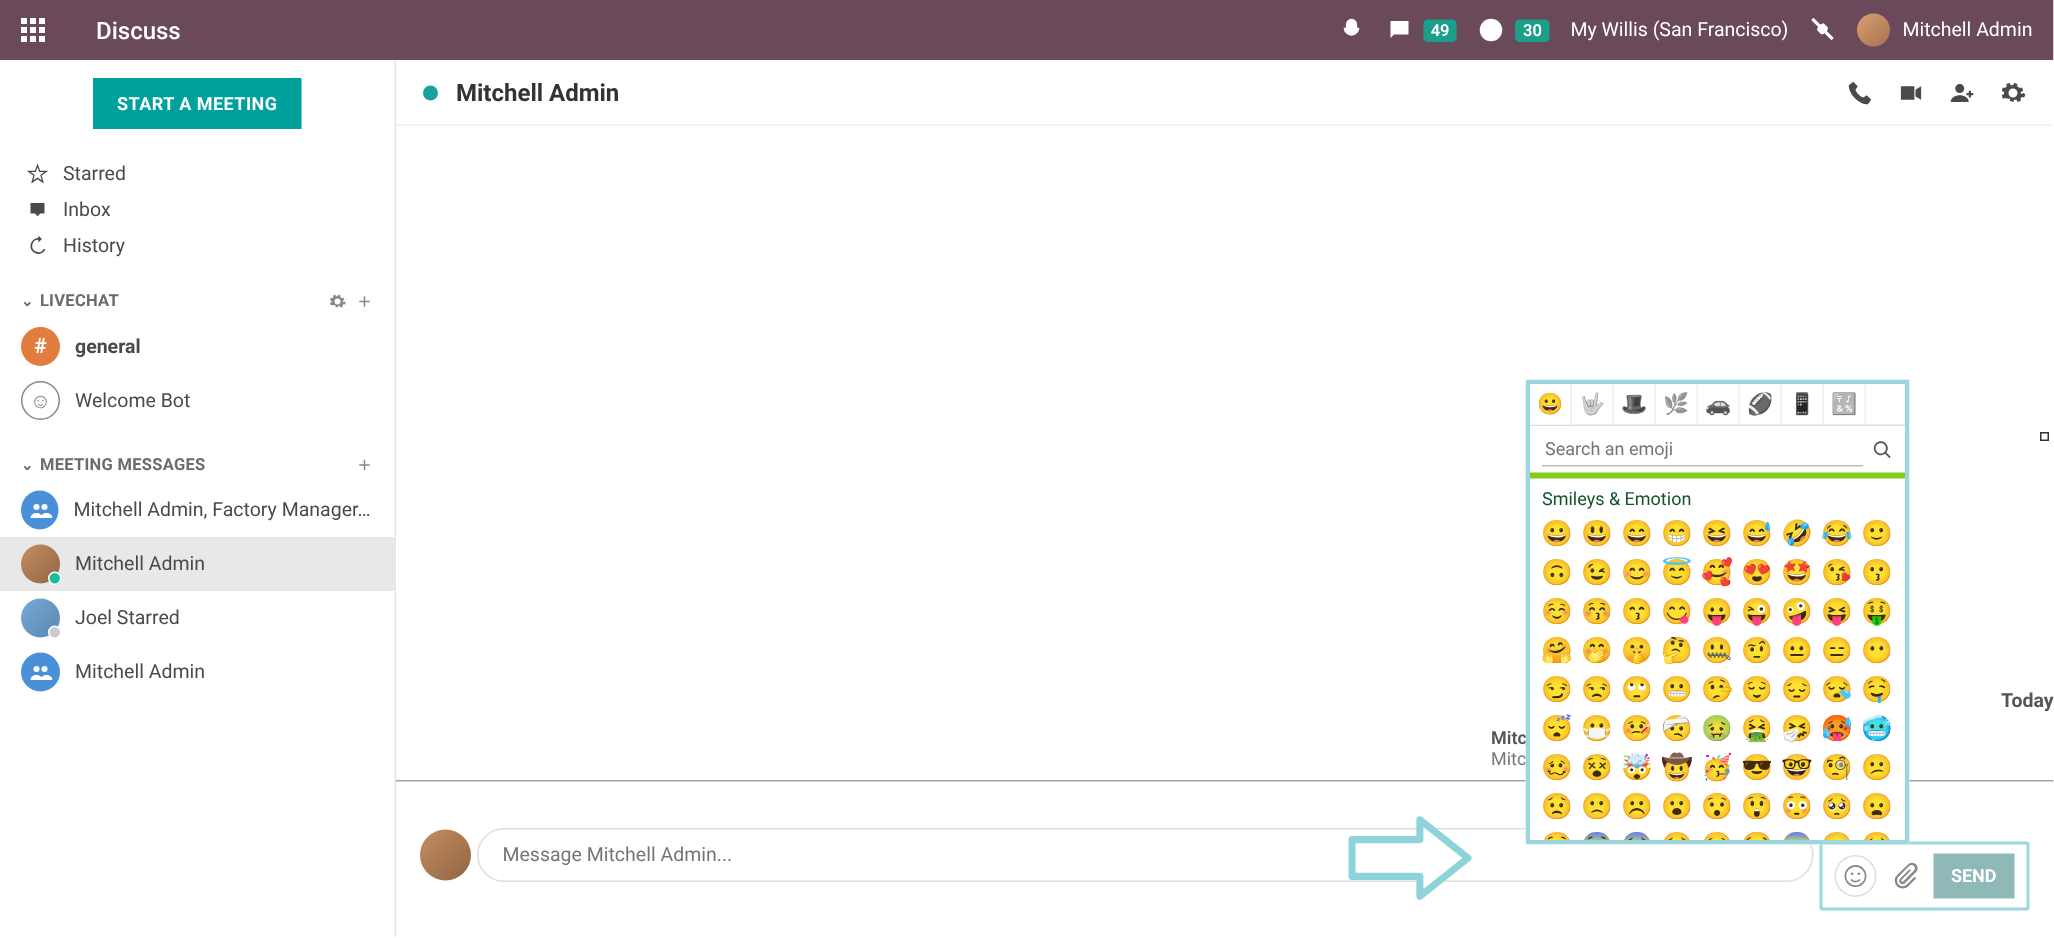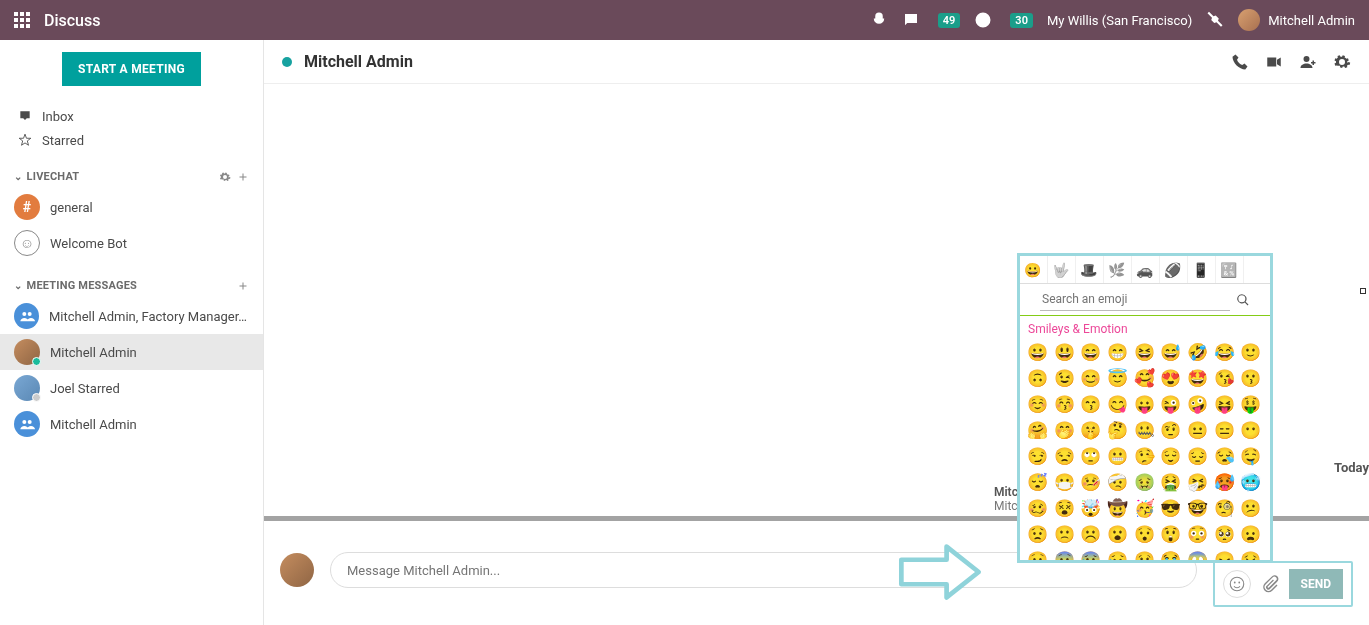--- a/index.html
+++ b/index.html
@@ -2,42 +2,42 @@
 <html><head>
 <meta charset="utf-8">
 <style>
 * { margin:0; padding:0; box-sizing:border-box; font-family:-apple-system,BlinkMacSystemFont,"Segoe UI",Roboto,sans-serif; }
 body { width:1369px; height:625px; overflow:hidden; background:#fff; position:relative; }
 
 
 .topbar { height:40px; background:#6a4a5a; display:flex; align-items:center; padding:0 14px; color:#fff; font-size:14px; }
 .apps-icon { width:16px; height:16px; display:grid; grid-template-columns:repeat(3,4px); grid-template-rows:repeat(3,4px); gap:2px; margin-right:14px; cursor:pointer; }
 .apps-icon span { background:#fff; }
-.app-title { font-weight:500; font-size:16px; }
+.app-title { font-weight:500; font-size:16px;margin-left:20px; }
 .top-spacer { flex:1; }
 .top-right { display:flex; align-items:center; gap:14px; font-size:13px; }
 .top-icon { width:18px; height:18px; display:flex; align-items:center; justify-content:center; cursor:pointer; fill:#fff; color:#fff; }
-.badge-combo { display:flex; align-items:center; gap:18px; cursor:pointer; }
+.badge-combo { display:flex; align-items:center; gap:7px; cursor:pointer; }
 .badge { background:#1b9e8a; color:#fff; font-size:11px; font-weight:600; padding:1px 5px; border-radius:3px; }
 .company { cursor:pointer; }
 .avatar-top { width:22px; height:22px; border-radius:50%; background:linear-gradient(135deg,#d8a070,#a87050); display:flex; align-items:center; justify-content:center; font-size:10px; color:#fff; }
 .user-block { display:flex; align-items:center; gap:8px; cursor:pointer; }
 
 
 .main { display:flex; height:calc(100% - 40px); }
 .sidebar { width:264px; background:#fff; border-right:1px solid #e5e5e5; display:flex; flex-direction:column; padding-top:12px; }
 .start-meeting-btn { align-self:center; background:#00a09d; color:#fff; border:none; font-size:12px; font-weight:700; padding:10px 16px; cursor:pointer; margin-bottom:18px; letter-spacing:0.3px; }
 .sb-item { display:flex; align-items:center; gap:10px; padding:4px 18px; font-size:13px; color:#4a4a4a; cursor:pointer; height:24px; }
 .sb-item svg { width:14px; height:14px; fill:#4a4a4a; }
 .sb-group-head { display:flex; align-items:center; justify-content:space-between; padding:6px 14px; font-size:11px; font-weight:700; color:#6b6b6b; margin-top:12px; cursor:pointer; letter-spacing:0.2px; }
 .sb-group-head .caret { font-size:10px; margin-right:4px; }
 .sb-group-head .actions { display:flex; gap:6px; color:#888; }
 .sb-group-head .actions svg { width:12px; height:12px; fill:#888; cursor:pointer; }
 .channel-item, .dm-item { display:flex; align-items:center; gap:10px; padding:6px 14px; font-size:13px; color:#4a4a4a; cursor:pointer; height:36px; }
-.channel-item.bold .lbl, .dm-item.bold .lbl { font-weight:400; }
+.channel-item.bold .lbl, .dm-item.bold .lbl { font-weight:700; }
 .dm-item.active { background:#e8e8e8; }
 .ch-avatar { width:26px; height:26px; border-radius:50%; display:flex; align-items:center; justify-content:center; font-size:14px; font-weight:700; color:#fff; }
 .ch-hash { background:#e27c3f; }
 .ch-bot { background:#fff; border:1.5px solid #888; color:#888; }
 .ch-group { background:#4a90d9; font-size:11px; }
 .ch-photo { background:linear-gradient(135deg,#c58d5f,#8f6544); position:relative; }
 .ch-photo2 { background:linear-gradient(135deg,#7aa8d4,#5a88b4); position:relative; }
 .presence-dot { position:absolute; bottom:-1px; right:-1px; width:9px; height:9px; border-radius:50%; border:1.5px solid #fff; }
 .presence-online { background:#1abc9c; }
 .presence-offline { background:#ccc; }
@@ -51,38 +51,38 @@
 .chat-header-actions { margin-left:auto; display:flex; gap:16px; }
 .chat-header-actions svg { width:18px; height:18px; fill:#4a4a4a; cursor:pointer; }
 .chat-body { flex:1; overflow:auto; position:relative; }
 .today-sep { text-align:right; font-size:13px; font-weight:700; color:#555; padding:6px 0; }
 .msg { display:flex; flex-direction:column; align-items:flex-start; padding:4px 0; margin-left:730px; width:400px; }
 .msg-author { font-size:12px; color:#555; font-weight:600; }
 .msg-text { font-size:12px; color:#777; }
 .chat-body-inner { padding-top:370px; }
 
 
-.composer { display:flex; align-items:center; gap:16px; padding:12px 16px 18px 16px; border-top:5px solid #a3a3a3; position:relative; }
+.composer { display:flex; align-items:center; gap:4px; padding:12px 16px 18px 16px; border-top:1px solid #a3a3a3; position:relative; }
 .composer-avatar { width:34px; height:34px; border-radius:50%; background:linear-gradient(135deg,#c58d5f,#8f6544); flex-shrink:0; }
 .composer-input { flex:1; height:36px; border:1px solid #ddd; border-radius:18px; padding:0 16px; font-size:13px; color:#666; outline:none; }
 .composer-actions { display:flex; align-items:center; gap:10px; padding:6px 8px; border:2px solid #9ad8de; border-radius:2px;margin-top:28px; }
 .composer-actions svg { width:18px; height:18px; fill:#888; cursor:pointer; }
 .emoji-btn-wrap { width:28px; height:28px; border:1px solid #ddd; border-radius:50%; display:flex; align-items:center; justify-content:center; }
 .send-btn { background:#8fb9b7; color:#fff; border:none; font-size:12px; font-weight:700; padding:8px 12px; cursor:pointer; }
 
 
 .emoji-picker { position:absolute; right:96px; bottom:62px; width:256px; height:310px; background:#fff; border:3px solid #9ad8de; display:flex; flex-direction:column; z-index:50; }
 .emoji-tabs { display:flex; border-bottom:1px solid #ddd; height:28px; }
 .emoji-tab { width:28px; display:flex; align-items:center; justify-content:center; cursor:pointer; font-size:14px; color:#777; border-right:1px solid #eee; }
 .emoji-tab.active { background:#fff; }
 .emoji-tab:not(.active){ filter:grayscale(1); opacity:.85; }
-.emoji-search-row { display:flex; align-items:center; padding:4px 20px; border-bottom:1px solid #84cc16; }
+.emoji-search-row { display:flex; align-items:center; padding:4px 8px; border-bottom:4px solid #84cc16; }
 .emoji-search { flex:1; border:none; border-bottom:1px solid #bbb; font-size:12px; padding:4px 2px; outline:none; background:transparent; }
 .emoji-search-row svg { width:14px; height:14px; fill:#555; margin-left:6px; cursor:pointer; }
-.emoji-cat-title { font-size:12px; color:#ec4899; padding:6px 8px 2px; }
+.emoji-cat-title { font-size:12px; color:#14532d; padding:6px 8px 2px; }
 .emoji-grid-wrap { flex:1; overflow-y:scroll; }
 .emoji-grid { display:grid; grid-template-columns:repeat(9,1fr); gap:2px; padding:2px 6px 6px; }
 .emoji-cell { width:24px; height:24px; font-size:17px; display:flex; align-items:center; justify-content:center; cursor:pointer; }
 .emoji-grid-wrap::-webkit-scrollbar { width:10px; }
 .emoji-grid-wrap::-webkit-scrollbar-thumb { background:#c9c9c9; border-radius:4px; }
 .emoji-grid-wrap::-webkit-scrollbar-track { background:#f0f0f0; }
 
 
 .arrow-overlay { position:absolute; right:386px; bottom:16px; pointer-events:none; z-index:60; }
 .arrow-overlay svg { width:86px; height:66px; }
@@ -138,29 +138,35 @@
   </div>
 </div>
 
 <div class="main">
 
   <div class="sidebar">
     <button class="start-meeting-btn">START A MEETING</button>
 
     <div class="sb-item">
       <svg viewBox="0 0 24 24">
+          <path d="M12 2l2.5 7H22l-6 4.5L18 21l-6-4-6 4 2-7.5L2 9h7.5L12 2z" fill="none" stroke="#4a4a4a" stroke-width="1.5"></path>
+        </svg>
+      <span>Starred</span>
+    </div>
+    <div class="sb-item">
+      <svg viewBox="0 0 24 24">
           <path d="M4 4h16v12h-5l-3 3-3-3H4V4z"></path>
         </svg>
       <span>Inbox</span>
     </div>
     <div class="sb-item">
       <svg viewBox="0 0 24 24">
-          <path d="M12 2l2.5 7H22l-6 4.5L18 21l-6-4-6 4 2-7.5L2 9h7.5L12 2z" fill="none" stroke="#4a4a4a" stroke-width="1.5"></path>
-        </svg>
-      <span>Starred</span>
+          <path d="M13 3a9 9 0 1 0 8 13l-1.8-.9A7 7 0 1 1 13 5v3l4-4-4-4v3z"></path>
+        </svg>
+      <span>History</span>
     </div>
 
     <div class="sb-group-head">
       <div><span class="caret">⌄</span><span>LIVECHAT</span></div>
       <div class="actions">
         <svg viewBox="0 0 24 24">
             <path d="M12 8a4 4 0 1 0 0 8 4 4 0 0 0 0-8zm9 4l2 1-1 3-2-.5a8 8 0 0 1-1.4 1.4l.5 2-3 1-1-2h-2l-1 2-3-1 .5-2A8 8 0 0 1 5 16.5L3 17l-1-3 2-1v-2l-2-1 1-3 2 .5A8 8 0 0 1 6.5 6L6 4l3-1 1 2h2l1-2 3 1-.5 2A8 8 0 0 1 18 7.5l2-.5 1 3-2 1v2z"></path>
           </svg>
         <svg viewBox="0 0 24 24">
             <path d="M11 5h2v6h6v2h-6v6h-2v-6H5v-2h6V5z"></path>

